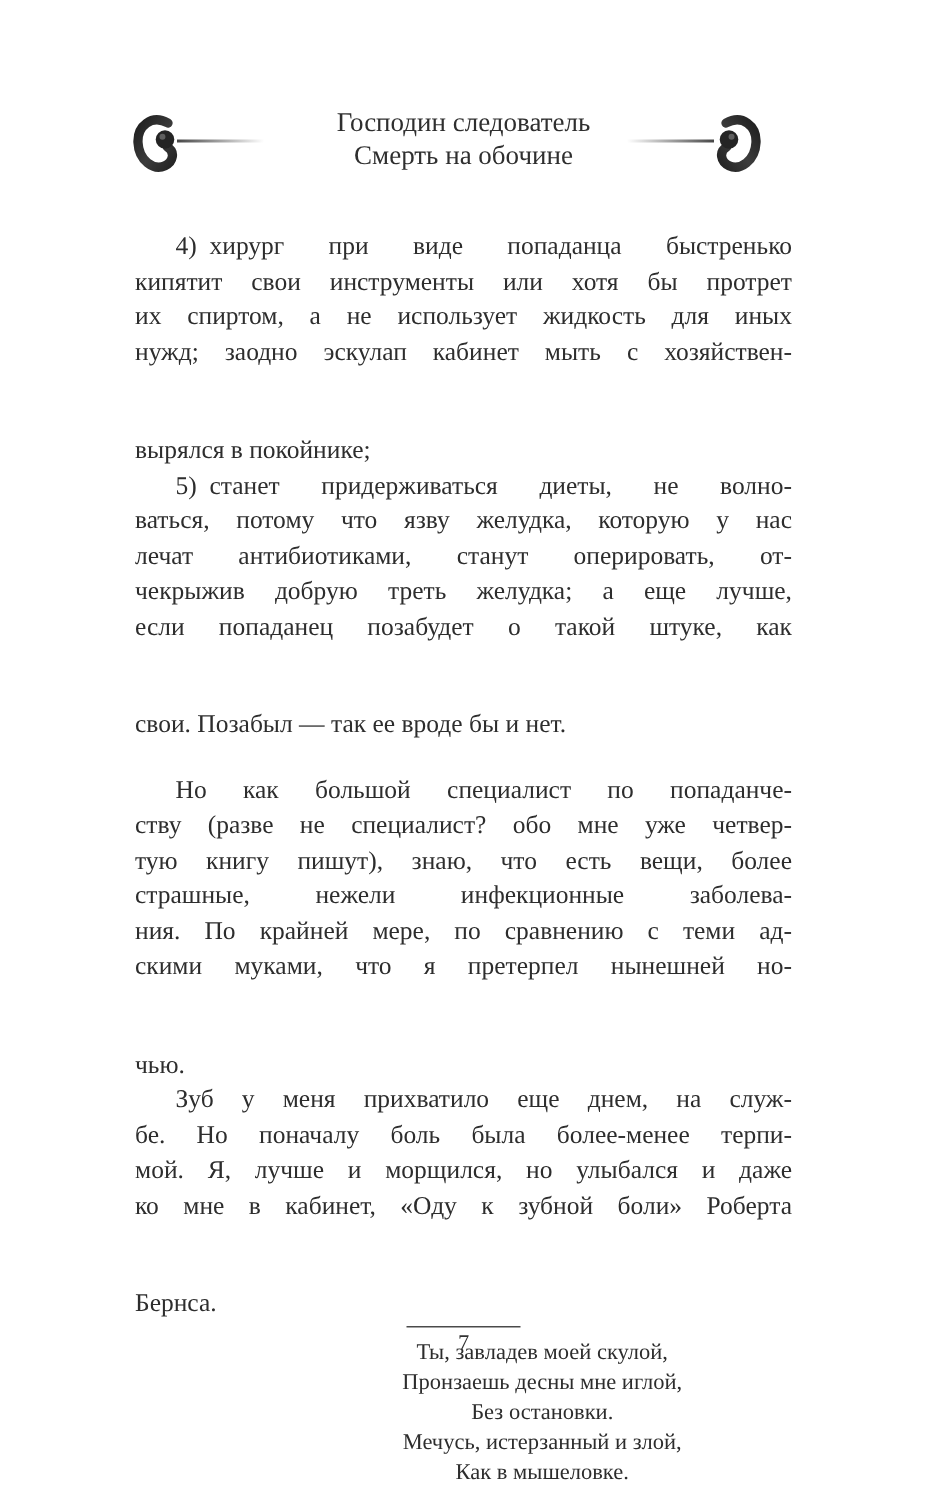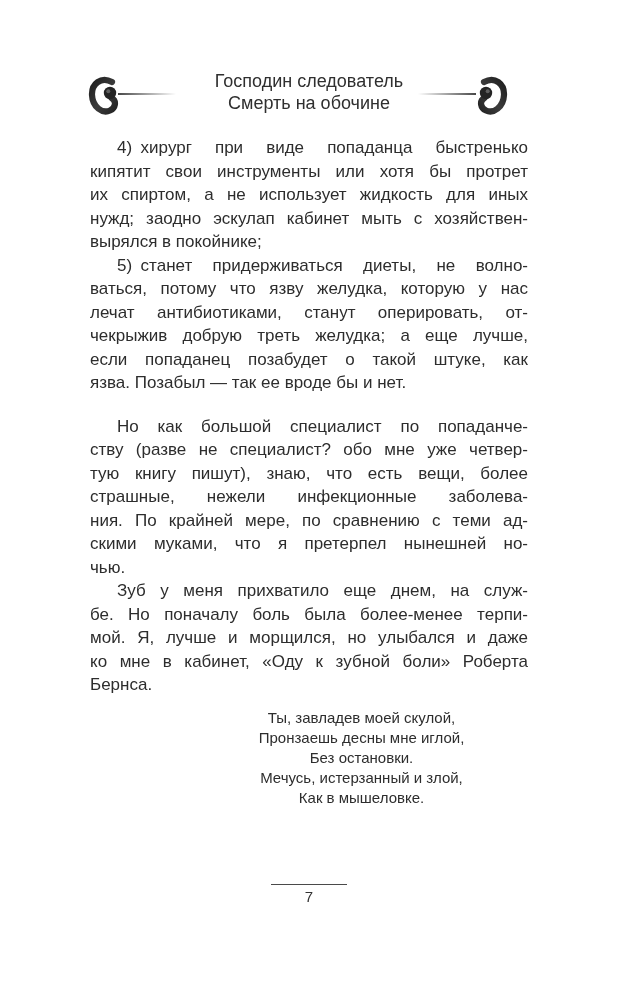--- a/index.html
+++ b/index.html
@@ -5,21 +5,21 @@
   html, body {
     margin: 0;
     padding: 0;
     background: #ffffff;
   }
   .page {
     position: relative;
     width: 618px;
     height: 1000px;
     background: #ffffff;
-    font-family: Liberation Sans, sans-serif;
+    font-family: Liberation Serif, serif;
     color: #2d2d2d;
     overflow: hidden;
   }
 
   
   .running-header {
     position: absolute;
     top: 70px;
     left: 0;
     width: 100%;
@@ -48,35 +48,36 @@
   }
   .header-line.right {
     left: 418px;
     background: linear-gradient(to left, #474747, rgba(170,170,170,0));
   }
 
   
   .body-text {
     position: absolute;
     left: 90px;
-    top: 136px;
+    top: 152px;
     width: 438px;
     font-size: 17px;
     line-height: 23.5px;
   }
   .paragraph { margin: 0; }
   .paragraph.space-before { margin-top: 20px; }
   .line {
     text-align: justify;
     text-align-last: justify;
   }
   .line.first { text-indent: 27px; }
   .line.plast {
     text-align: center;
     text-align-last: left;
+    margin-top: 42px;
   }
 
   
   .poem {
     margin-top: 11px;
     padding-left: 105px;
     font-size: 15px;
     line-height: 20px;
   }
   .poem-line { text-align: center; }
@@ -144,21 +145,21 @@
         <div class="line">их спиртом, а не использует жидкость для иных</div>
         <div class="line">нужд; заодно эскулап кабинет мыть с хозяйствен-</div>
         <div class="line plast">вырялся в покойнике;</div>
       </div>
       <div class="paragraph">
         <div class="line first">5) станет придерживаться диеты, не волно-</div>
         <div class="line">ваться, потому что язву желудка, которую у нас</div>
         <div class="line">лечат антибиотиками, станут оперировать, от-</div>
         <div class="line">чекрыжив добрую треть желудка; а еще лучше,</div>
         <div class="line">если попаданец позабудет о такой штуке, как</div>
-        <div class="line plast">язва. Позабыл — так ее вроде бы и нет.</div>
+        <div class="line plast">свои. Позабыл — так ее вроде бы и нет.</div>
       </div>
       <div class="paragraph space-before">
         <div class="line first">Но как большой специалист по попаданче-</div>
         <div class="line">ству (разве не специалист? обо мне уже четвер-</div>
         <div class="line">тую книгу пишут), знаю, что есть вещи, более</div>
         <div class="line">страшные, нежели инфекционные заболева-</div>
         <div class="line">ния. По крайней мере, по сравнению с теми ад-</div>
         <div class="line">скими муками, что я претерпел нынешней но-</div>
         <div class="line plast">чью.</div>
       </div>

